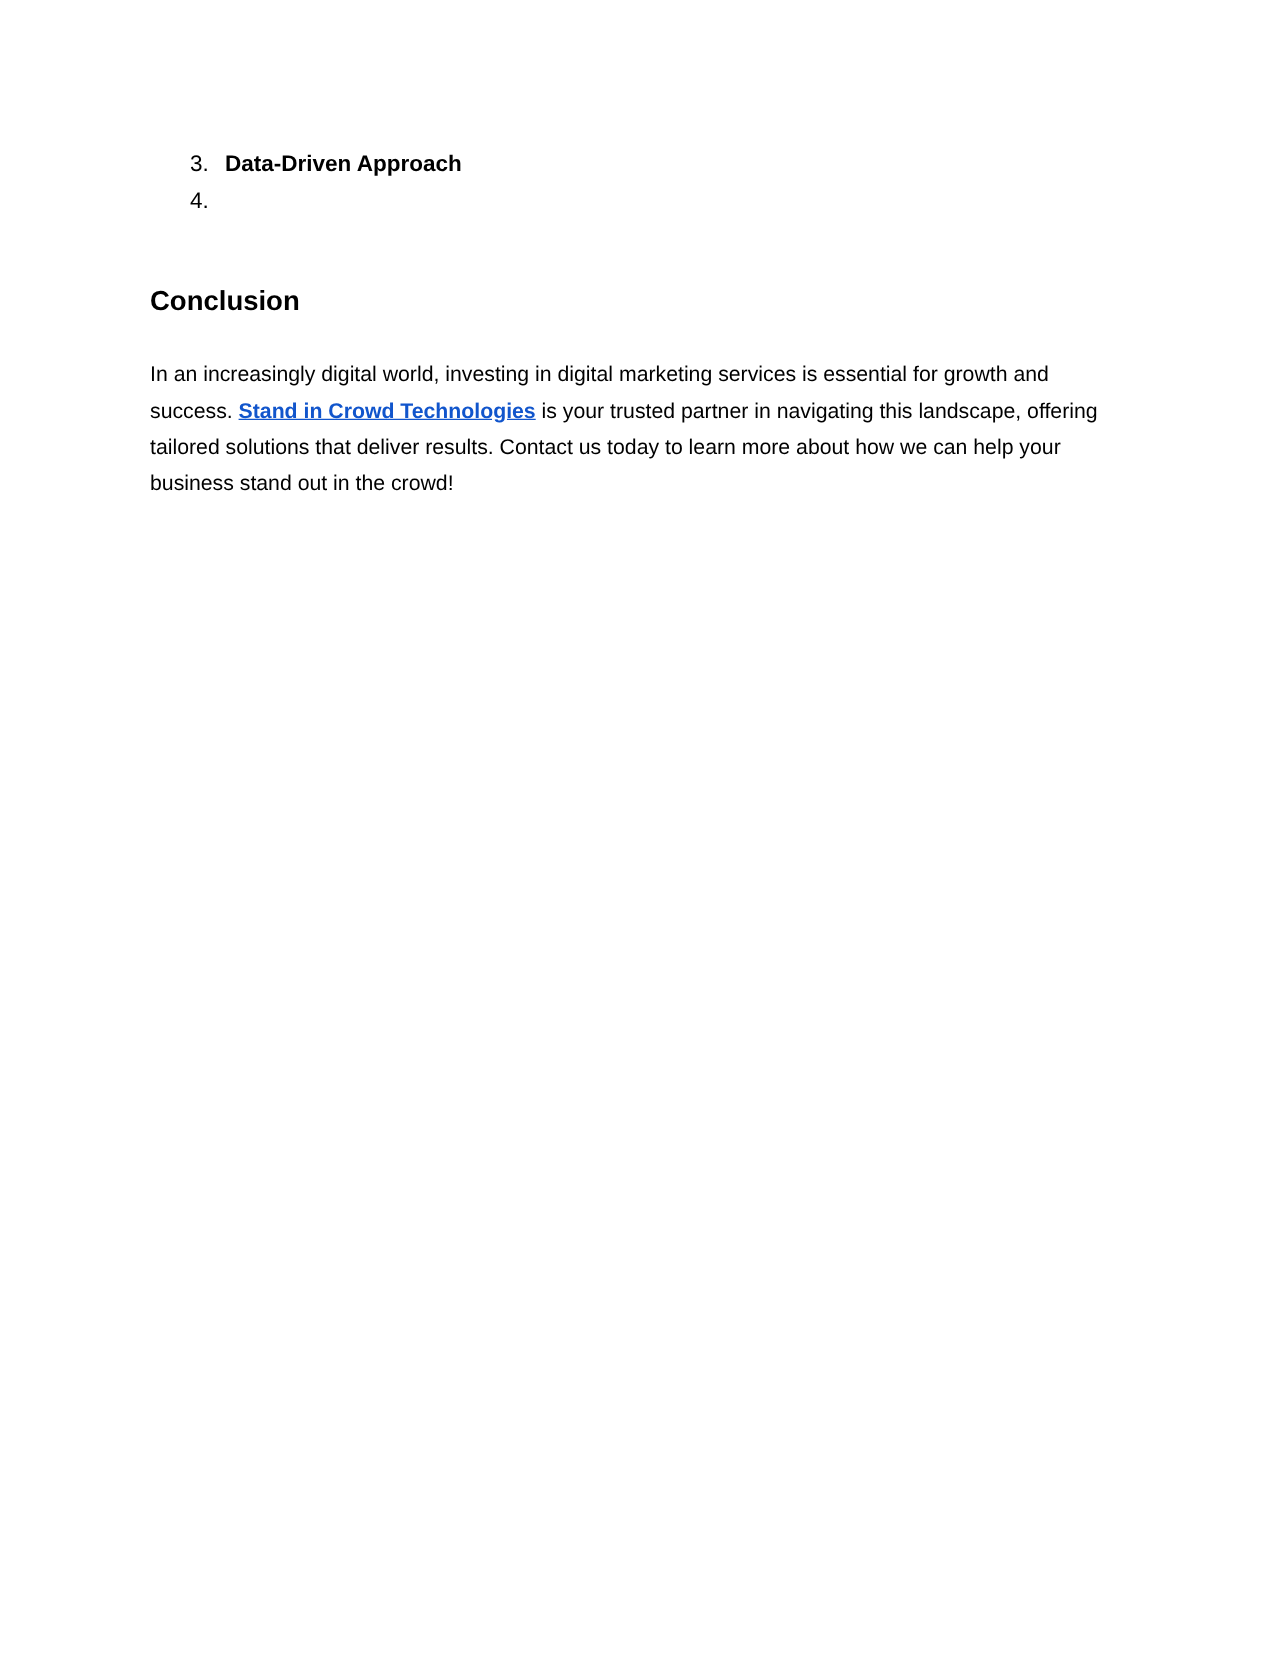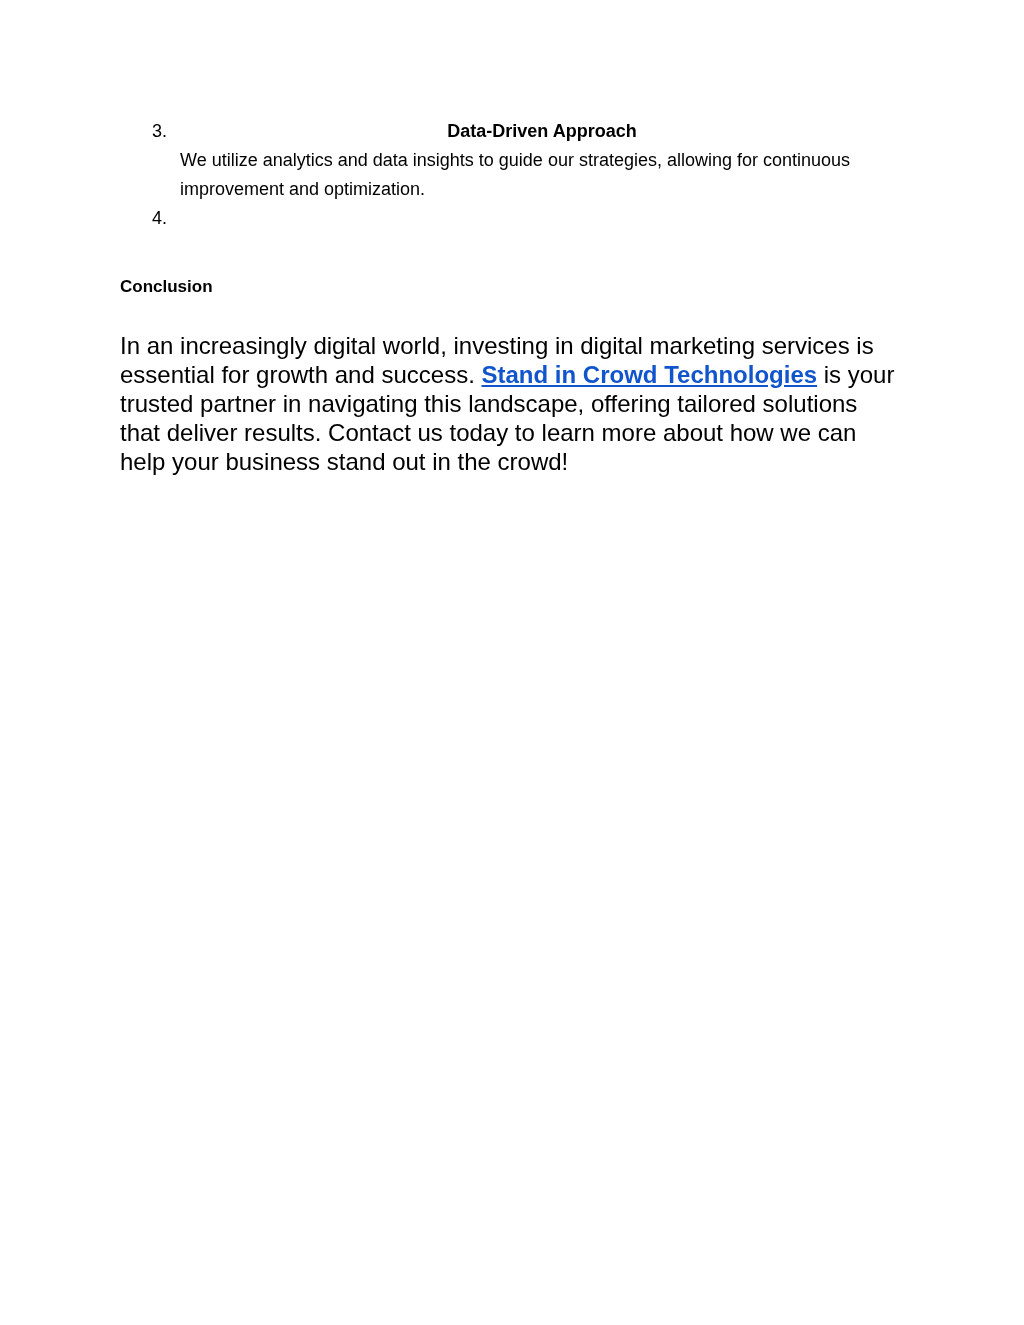--- a/index.html
+++ b/index.html
@@ -34,55 +34,53 @@
   .list-marker {
     width: 28px;
     flex-shrink: 0;
   }
   .list-body {
     flex: 1 1 auto;
     min-width: 0;
   }
   .list-title {
     font-weight: bold;
-    text-align: center;
   }
   .list-desc {
     font-weight: normal;
   }
   .heading {
-    margin: 37px 0 0 0;
-    font-size: 17px;
+    margin: 49px 0 0 0;
+    font-size: 22px;
     line-height: 34px;
     font-weight: bold;
   }
   .paragraph {
     margin: 27px 0 0 0;
-    font-size: 24px;
+    font-size: 17px;
     line-height: 29px;
   }
   .doc-link {
     color: #1155cc;
     font-weight: bold;
     text-decoration: underline;
     cursor: pointer;
   }
 </style>
 </head>
 <body>
 
 <div class="page">
 
   <div class="doc-list">
 
     <div class="list-item">
       <span class="list-marker">3.</span>
       <div class="list-body">
         <div class="list-title">Data-Driven Approach</div>
-        <div class="list-desc">We utilize analytics and data insights to guide our strategies, allowing for continuous improvement and optimization.</div>
       </div>
     </div>
 
     <div class="list-item">
       <span class="list-marker">4.</span>
       <div class="list-body">
       </div>
     </div>
 
   </div>

